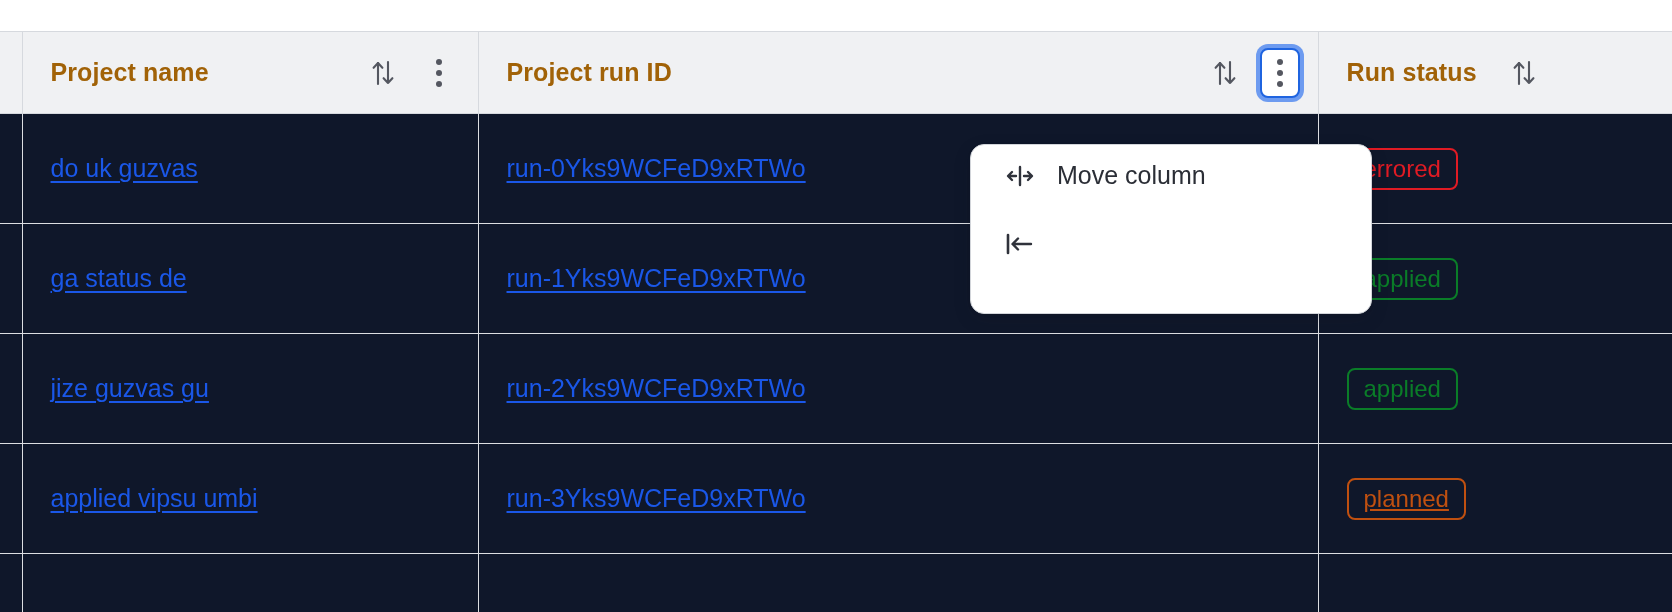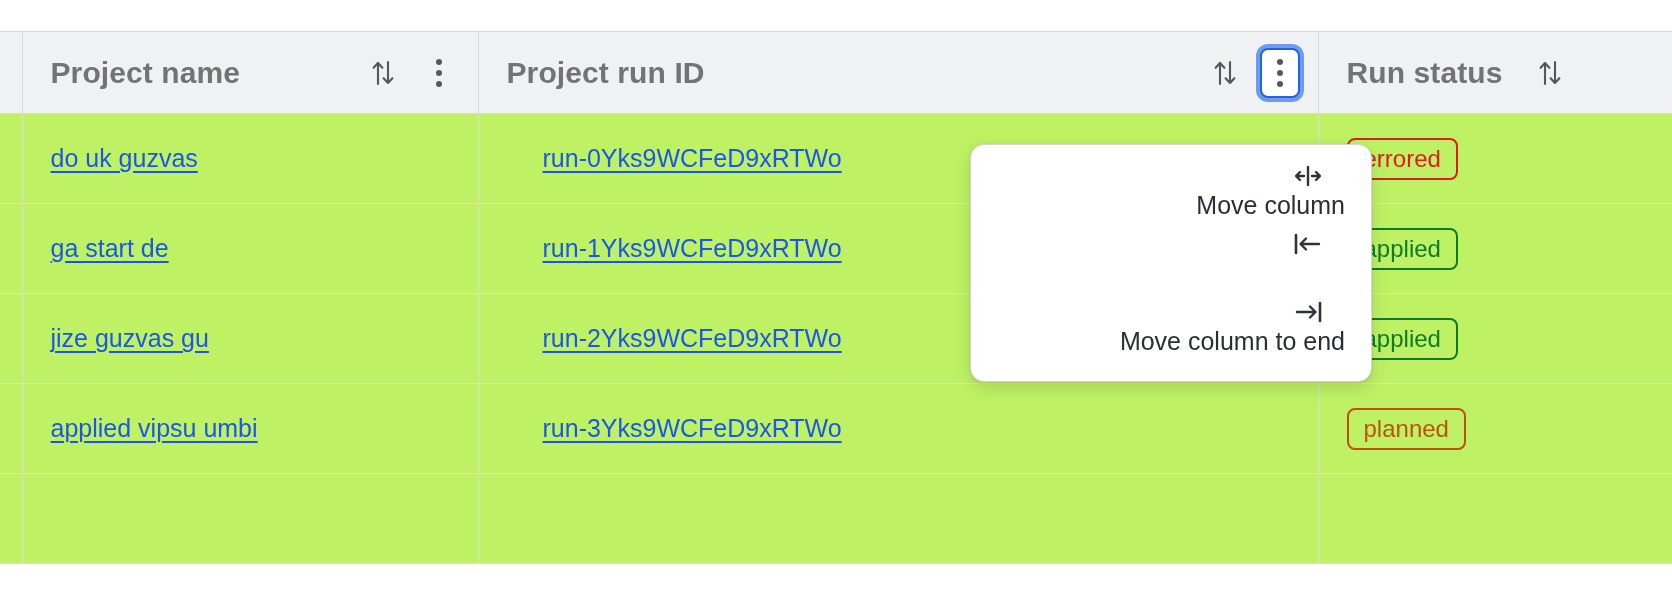--- a/index.html
+++ b/index.html
@@ -61,23 +61,23 @@
   thead th.last { border-right: none; margin-left: 41px; }
 
   .hdr-inner {
     display: flex;
     align-items: center;
     height: 81px;
     padding: 0 18px 0 28px;
     box-sizing: border-box;
   }
   .hdr-label {
-    font-size: 30px;
+    font-size: 25px;
     font-weight: 700;
-    color: #737373;
+    color: #a16207;
     letter-spacing: 0.1px;
     white-space: nowrap;
   }
   .hdr-spacer { flex: 1 1 auto; }
 
   .icon-btn {
     width: 42px;
     height: 42px;
     display: inline-flex;
     align-items: center;
@@ -111,25 +111,25 @@
   .kebab-dots i {
     display: block;
     width: 6px;
     height: 6px;
     border-radius: 50%;
     background: #545760;
   }
 
   
   tbody td {
-    height: 90px;
+    height: 110px;
     padding: 0;
     border-bottom: 1px solid #dcdee2;
     border-right: 1px solid #dcdee2;
-    background: #bef264;
+    background: #0f172a;
     vertical-align: middle;
     box-sizing: border-box;
   }
   tbody td.last { border-right: none; }
   tbody td.gutter { border-right: 1px solid #dcdee2; }
 
   .cell-inner {
     padding: 0 18px 0 28px;
     display: flex;
     align-items: center;
@@ -140,62 +140,61 @@
   a.link {
     color: #1a57e8;
     text-decoration: underline;
     text-underline-offset: 4px;
     text-decoration-thickness: 2px;
     font-size: 25px;
     font-weight: 400;
     white-space: nowrap;
     cursor: pointer;
   }
-  a.link.mono-ish { letter-spacing: 0px; margin-left: 36px; }
+  a.link.mono-ish { letter-spacing: 0px; }
 
   .badge {
     display: inline-flex;
     align-items: center;
     justify-content: center;
     height: 42px;
     padding: 0 15px;
     border-radius: 8px;
     border: 2px solid currentColor;
     font-size: 24px;
     font-weight: 400;
     line-height: 1;
     box-sizing: border-box;
     white-space: nowrap;
   }
   .badge.errored { color: #e01b24; }
   .badge.applied { color: #0a7d28; }
-  .badge.planned { color: #c05010; }
+  .badge.planned { color: #c05010; text-decoration: underline; }
 
   
   .menu {
     position: absolute;
     left: 970px;
     top: 113px;
     width: 402px;
     background: #ffffff;
     border: 1px solid #d2d5da;
     border-radius: 14px;
     box-shadow: 0 6px 18px rgba(20,24,34,0.13), 0 1px 3px rgba(20,24,34,0.10);
     padding: 16px 0 16px 0;
     box-sizing: border-box;
     z-index: 40;
   }
   .menu-item {
     display: flex;
-    align-items: flex-end;
+    align-items: flex-start;
     height: 68px;
-    padding: 0 26px 0 40px;
+    padding: 0 26px 0 30px;
     cursor: pointer;
     box-sizing: border-box;
-    flex-direction: column;
   }
   .menu-icon {
     width: 38px;
     height: 30px;
     flex: 0 0 auto;
     display: flex;
     align-items: center;
     justify-content: center;
     margin-right: 18px;
     color: #2f323b;
@@ -304,21 +303,21 @@
             <div class="cell-inner">
               <span class="badge errored">errored</span>
             </div>
           </td>
         </tr>
 
         <tr>
           <td class="gutter"></td>
           <td>
             <div class="cell-inner">
-              <a class="link">ga start de</a>
+              <a class="link">ga status de</a>
             </div>
           </td>
           <td>
             <div class="cell-inner">
               <a class="link mono-ish">run-1Yks9WCFeD9xRTWo</a>
             </div>
           </td>
           <td class="last">
             <div class="cell-inner">
               <span class="badge applied">applied</span>
@@ -398,24 +397,15 @@
 
       <div class="menu-item">
         <span class="menu-icon">
           <svg width="34" height="24" viewBox="0 0 34 24" fill="none">
             <path d="M5 3 V21" stroke="#2f323b" stroke-width="2.6" stroke-linecap="round"></path>
             <path d="M28 12 H10 M15 6.5 L9.5 12 L15 17.5" stroke="#2f323b" stroke-width="2.4" stroke-linecap="round" stroke-linejoin="round"></path>
           </svg>
         </span>
       </div>
 
-      <div class="menu-item">
-        <span class="menu-icon">
-          <svg width="34" height="24" viewBox="0 0 34 24" fill="none">
-            <path d="M29 3 V21" stroke="#2f323b" stroke-width="2.6" stroke-linecap="round"></path>
-            <path d="M6 12 H24 M19 6.5 L24.5 12 L19 17.5" stroke="#2f323b" stroke-width="2.4" stroke-linecap="round" stroke-linejoin="round"></path>
-          </svg>
-        </span>
-        <span class="menu-text">Move column to end</span>
-      </div>
     </div>
   </div>
 </div>
 
 </body></html>

